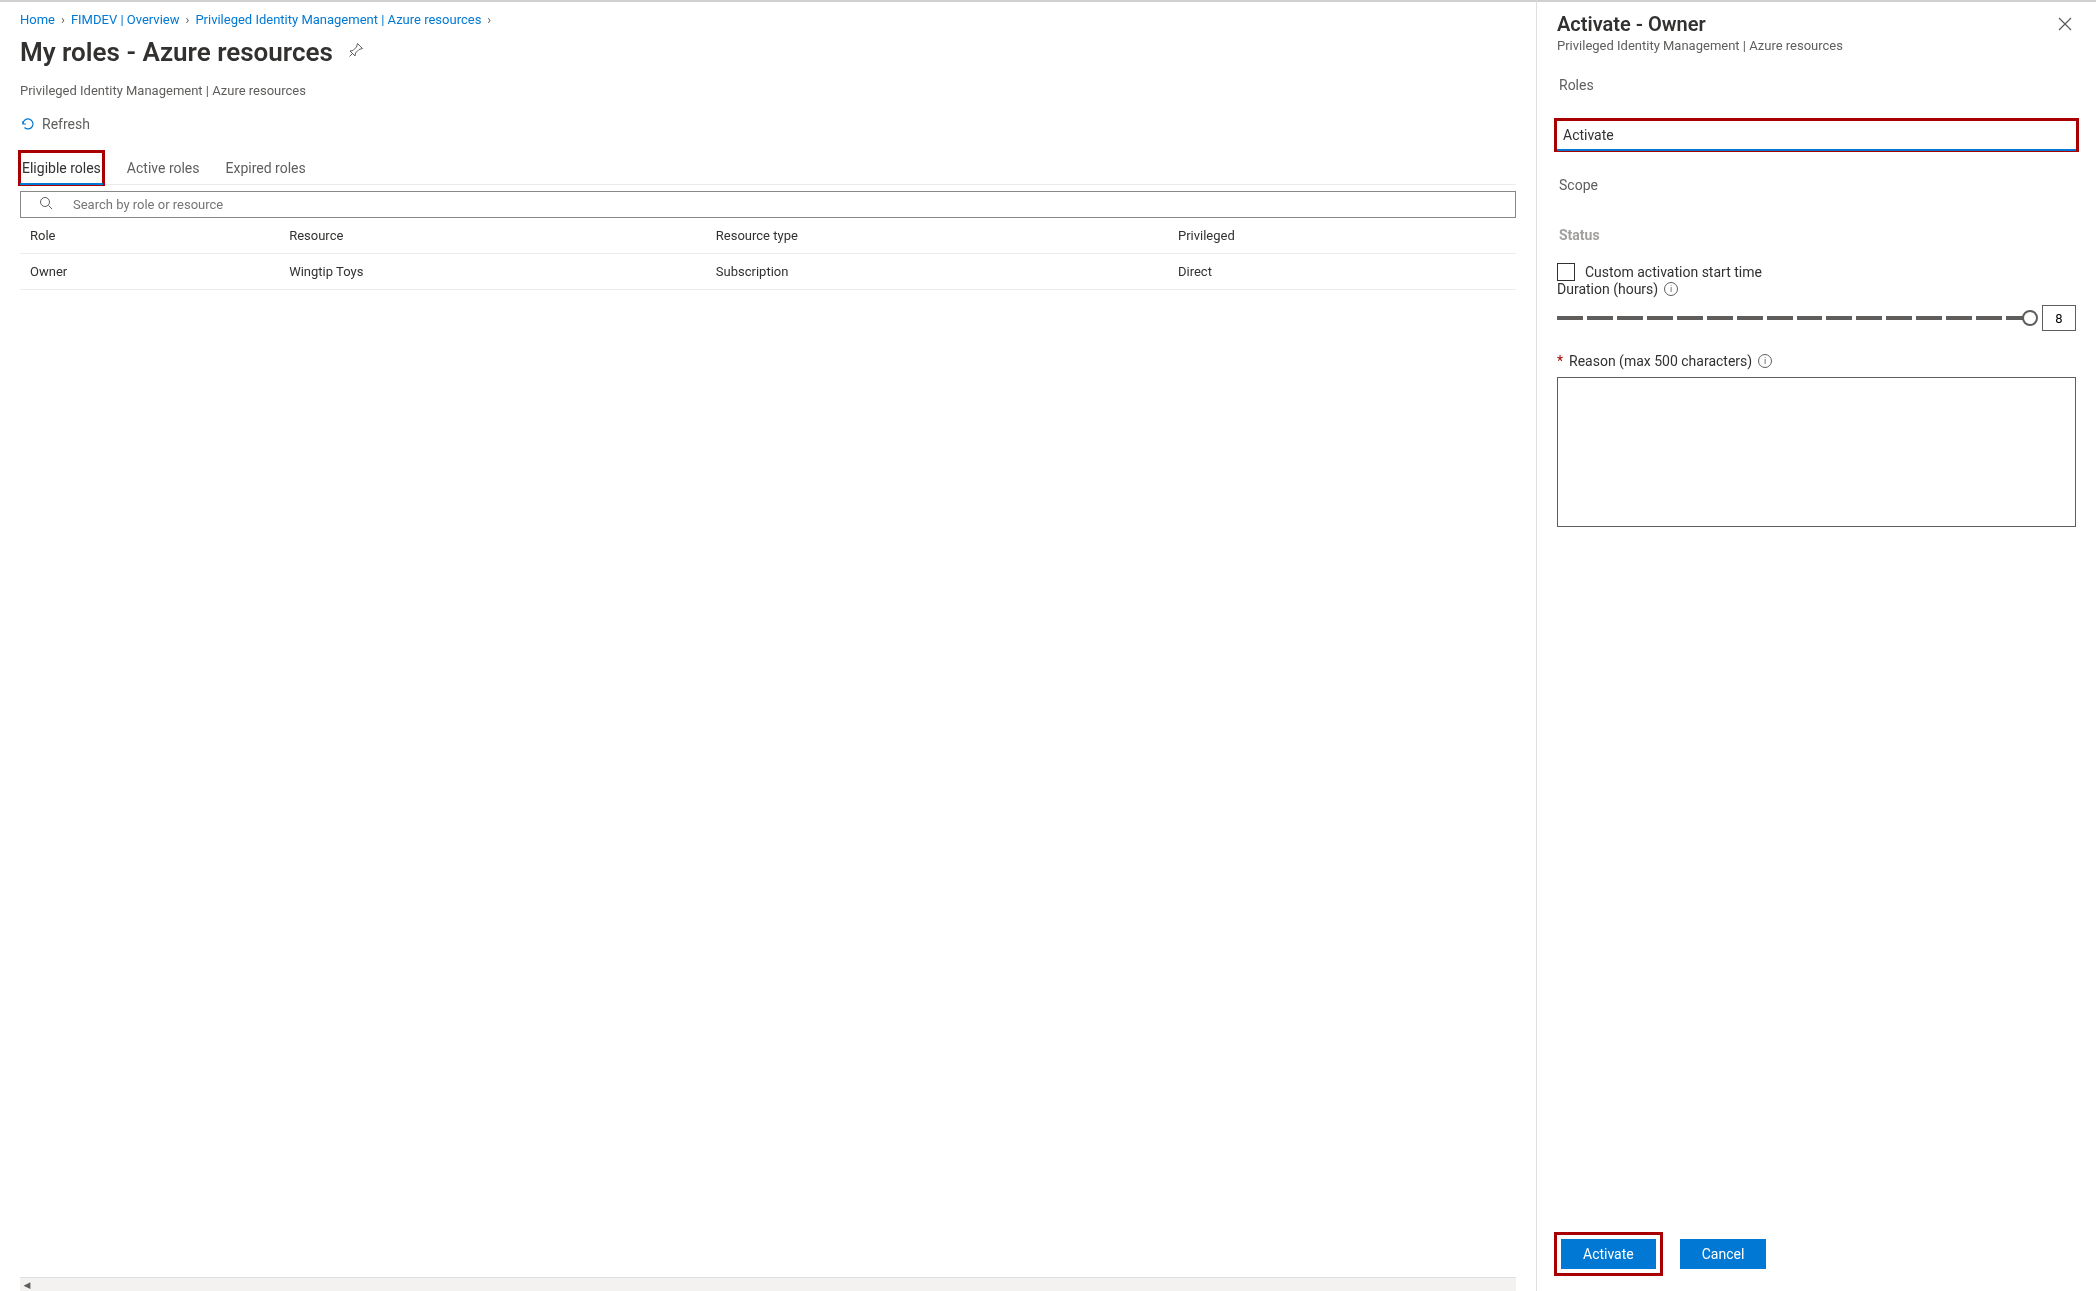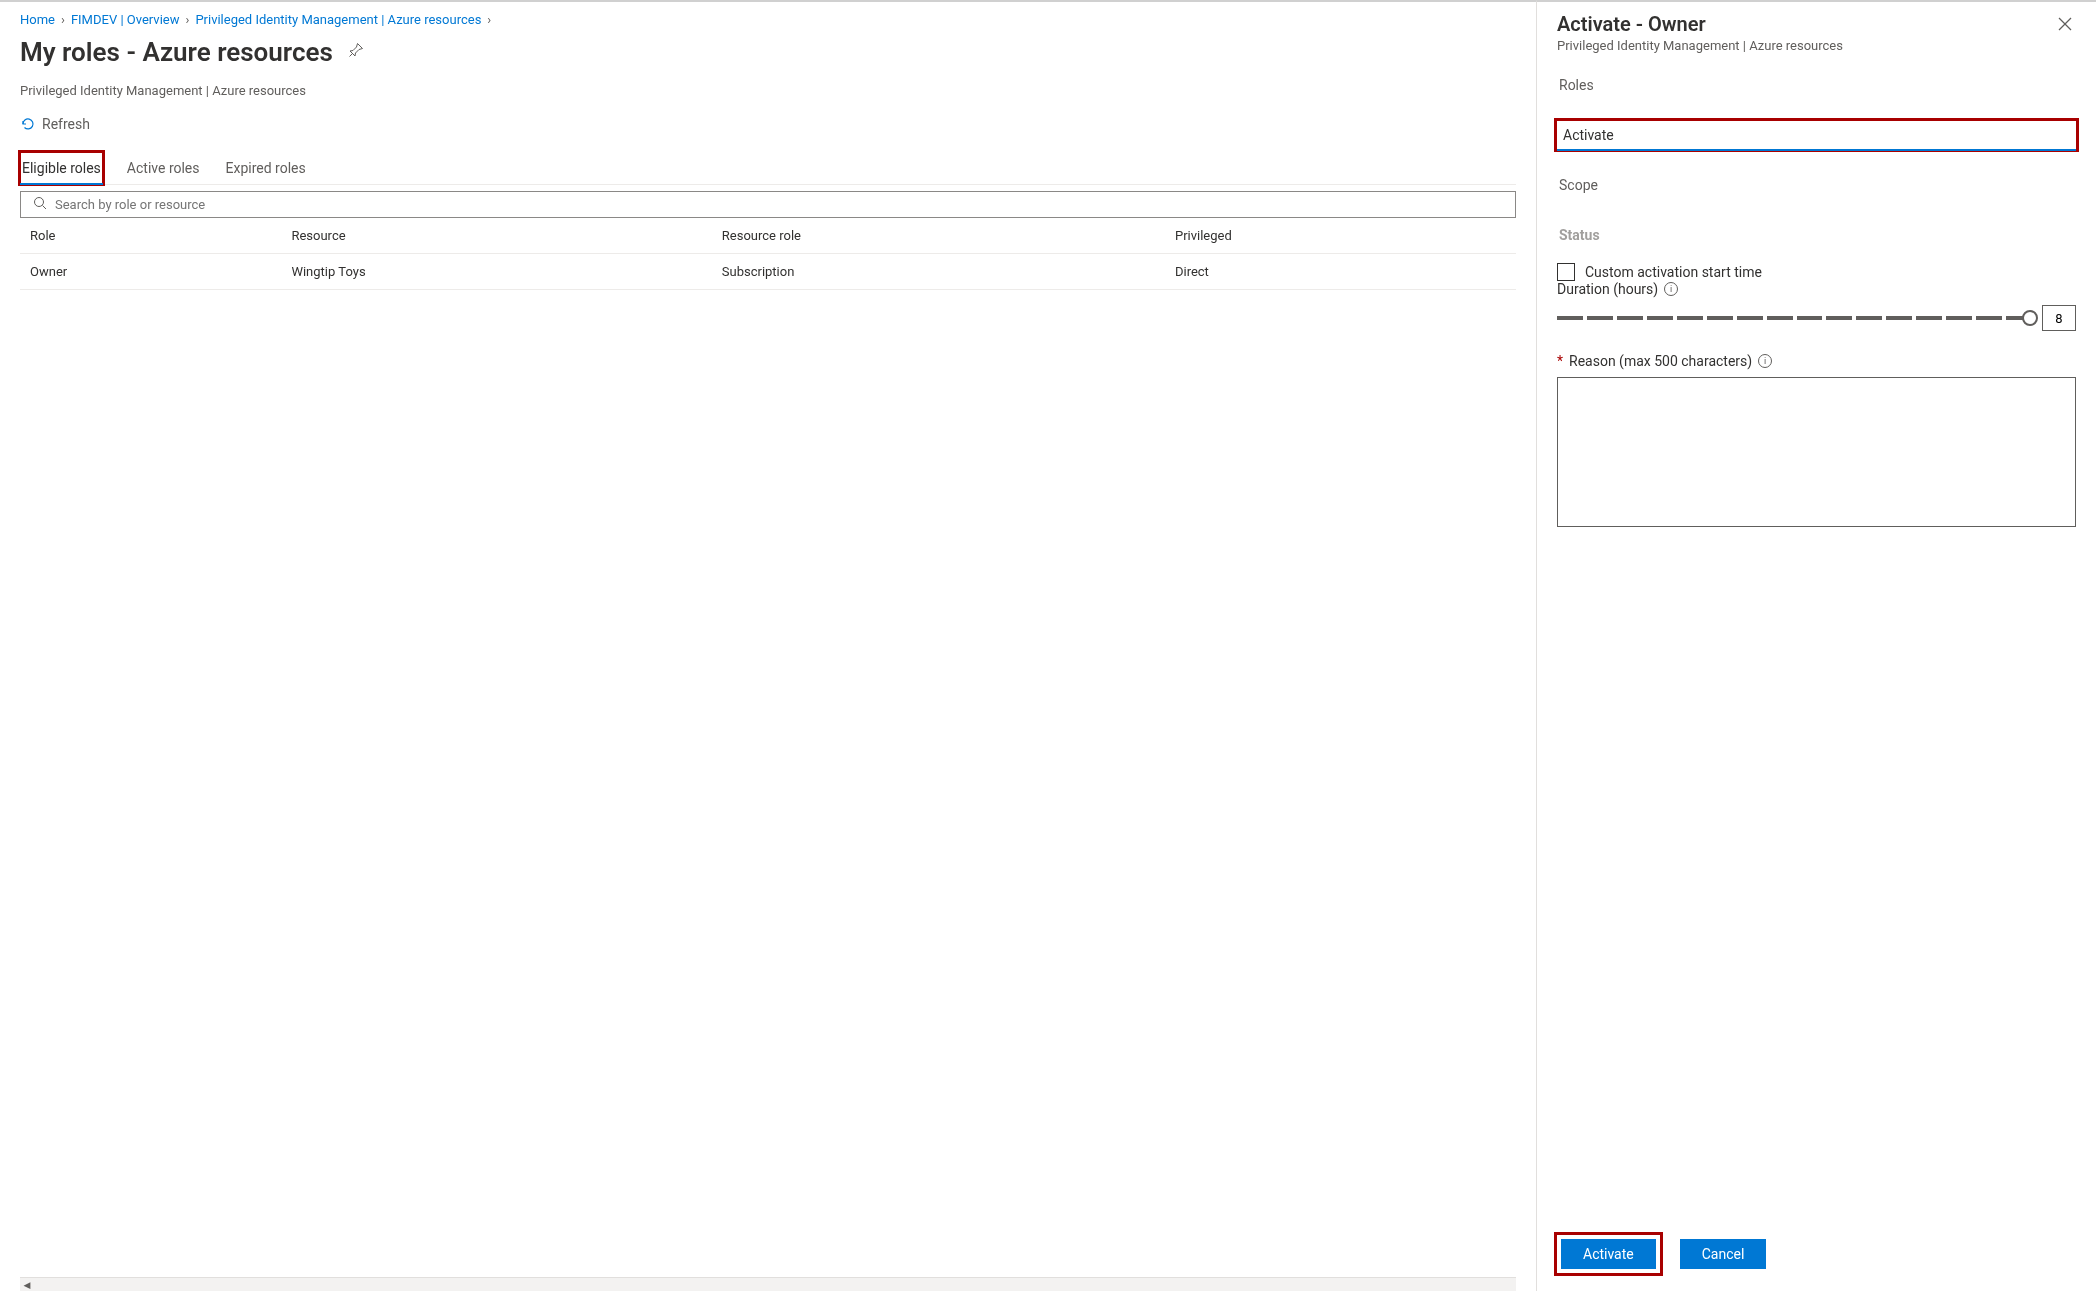--- a/index.html
+++ b/index.html
@@ -110,22 +110,22 @@
     }
     .tab.highlight {
       outline: 3px solid #a80000;
       outline-offset: -1px;
     }
     .search-box {
       margin-top: 6px;
       display: flex;
       align-items: center;
       border: 1px solid #8a8886;
-      padding: 4px 12px;
-      gap: 8px;
+      padding: 4px 18px;
+      gap: 20px;
     }
     .search-box input {
       border: none;
       outline: none;
       width: 100%;
       font-size: 13px;
       color: #323130;
     }
     .search-icon {
       color: #605e5c;
@@ -392,21 +392,21 @@
         </svg>
       </span>
       <input type="text" placeholder="Search by role or resource" style="">
     </div>
 
     <table class="roles">
       <thead>
         <tr>
           <th>Role</th>
           <th>Resource</th>
-          <th>Resource role</th>
+          <th>Resource type</th>
           <th>Privileged</th>
         </tr>
       </thead>
       <tbody>
         <tr>
           <td>Owner</td>
           <td>Wingtip Toys</td>
           <td>Subscription</td>
           <td>Direct</td>
         </tr>

